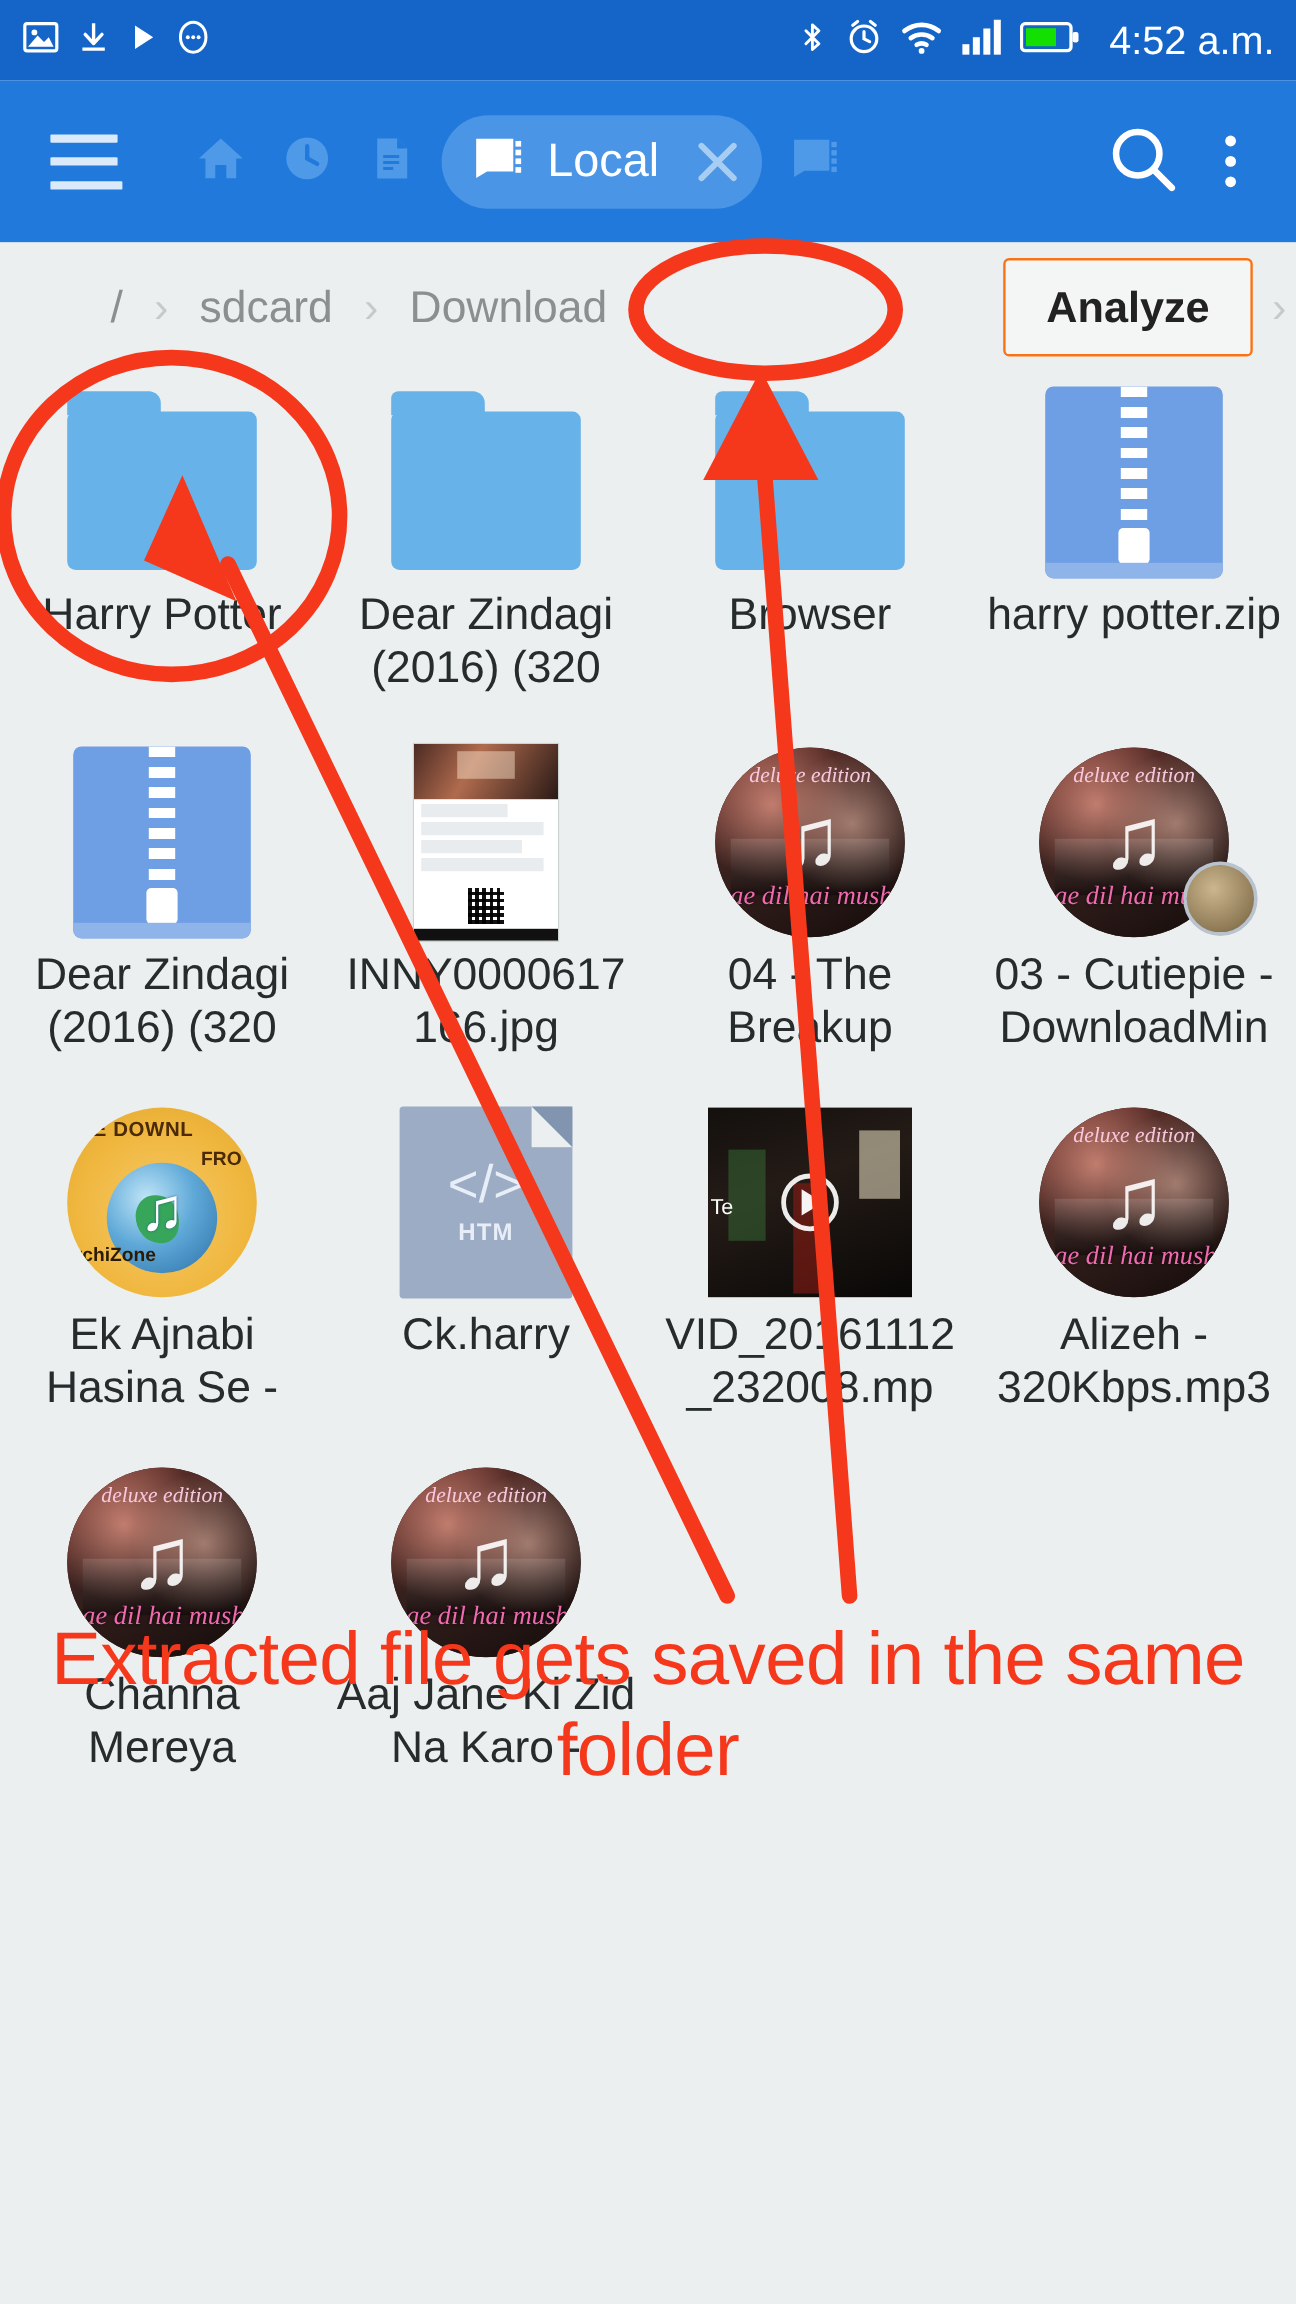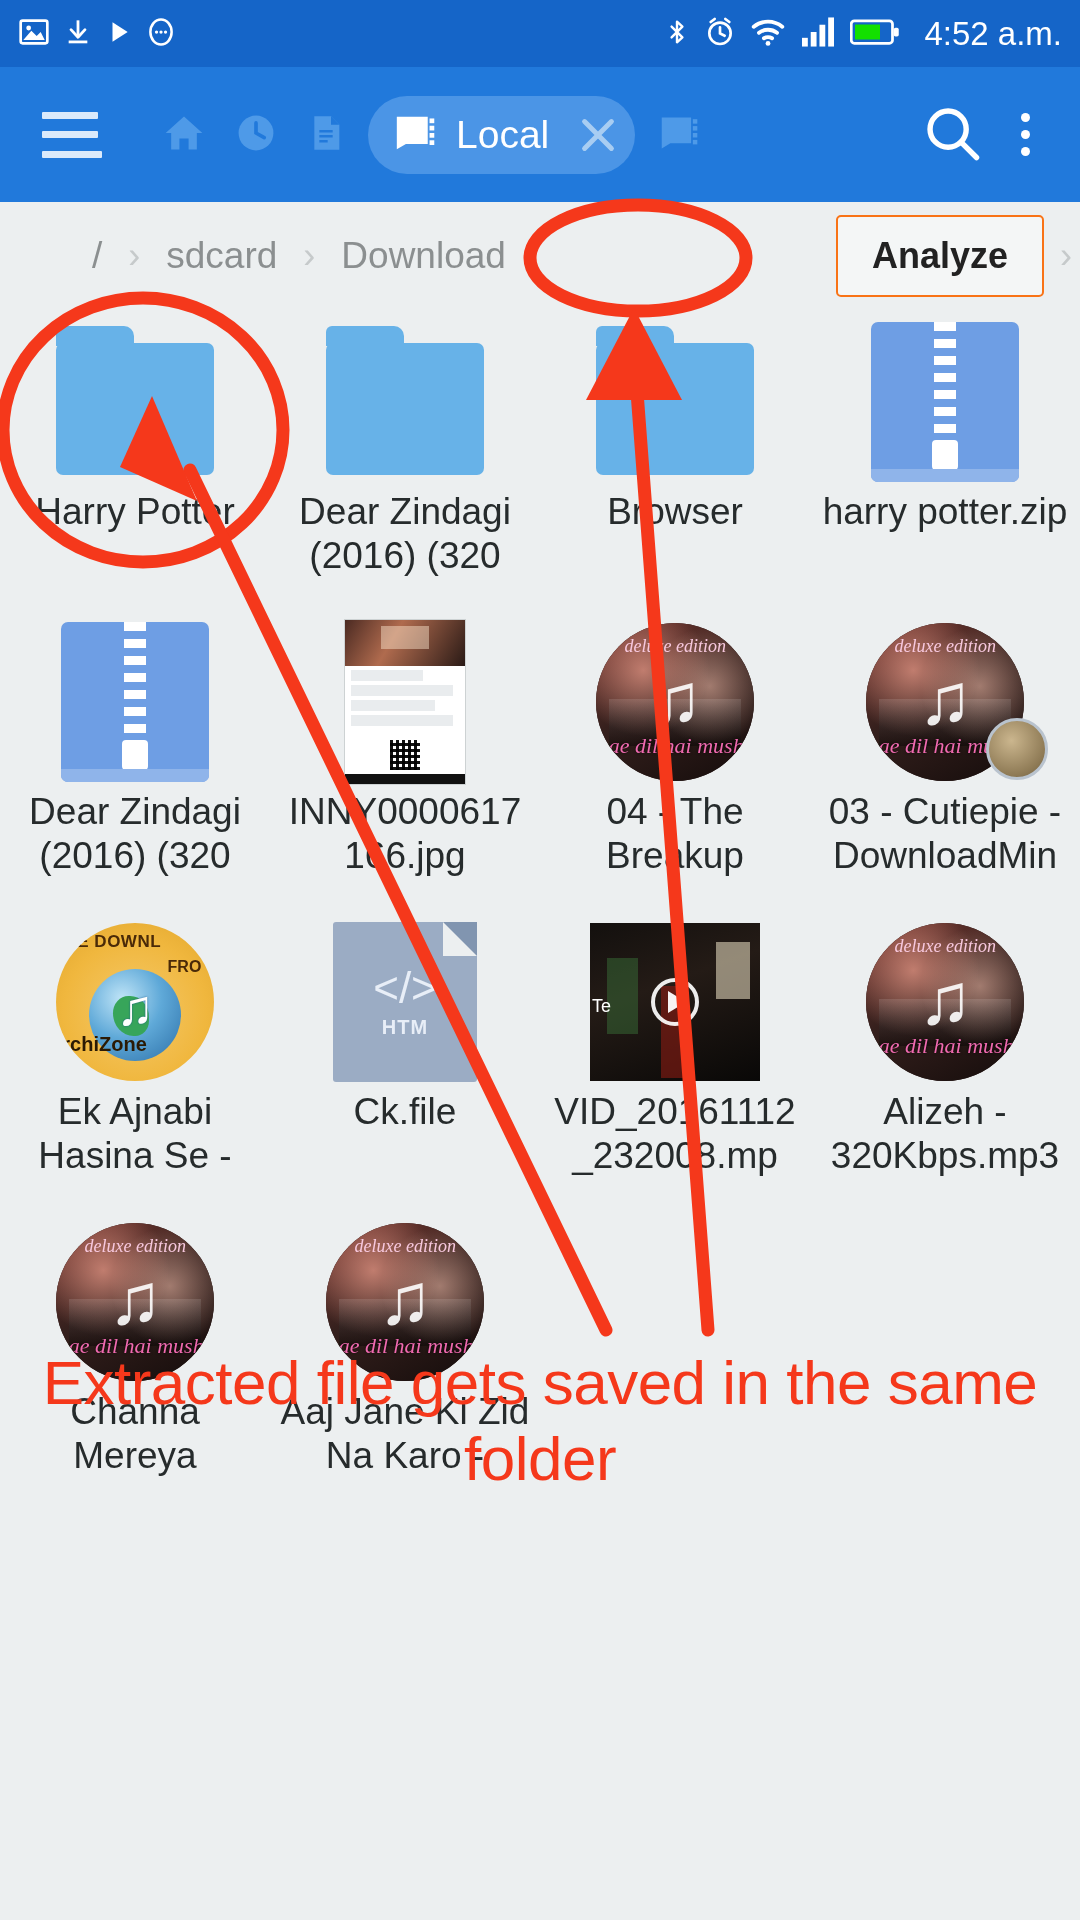--- a/index.html
+++ b/index.html
@@ -269,21 +269,21 @@
     position: absolute; top: 6%; left: 6%;
     font-size: 17px; font-weight: bold; color: #4a2a08;
     white-space: nowrap; letter-spacing: .5px;
   }
   .globe .t2 {
     position: absolute; top: 22%; right: 8%;
     font-size: 16px; font-weight: bold; color: #4a2a08;
   }
   .globe .t3 {
     position: absolute; bottom: 16%; left: 4%;
-    font-size: 20px; font-weight: bold; color: #2b1a04;
+    font-size: 16px; font-weight: bold; color: #2b1a04;
     white-space: nowrap;
     margin-top: 12px;
   }
 
   
   .ticket {
     width: 122px; height: 166px;
     background: #ffffff;
     border: 1px solid #cdd2d3;
     position: relative;
@@ -666,21 +666,21 @@
       <div class="cap">Ek Ajnabi Hasina Se -</div>
     </div>
 
     <div class="cell">
       <div class="thumb">
         <div class="docicon">
           <span class="angle">&lt;/&gt;</span>
           <span class="ext">HTM</span>
         </div>
       </div>
-      <div class="cap">Ck.file</div>
+      <div class="cap">Ck.harry</div>
     </div>
 
     <div class="cell">
       <div class="thumb">
         <div class="video">
           <div class="vgreen"></div>
             <div class="vlight"></div>
             <div class="vred"></div>
           <div class="vlabel">Te</div>
           <div class="play"></div>

